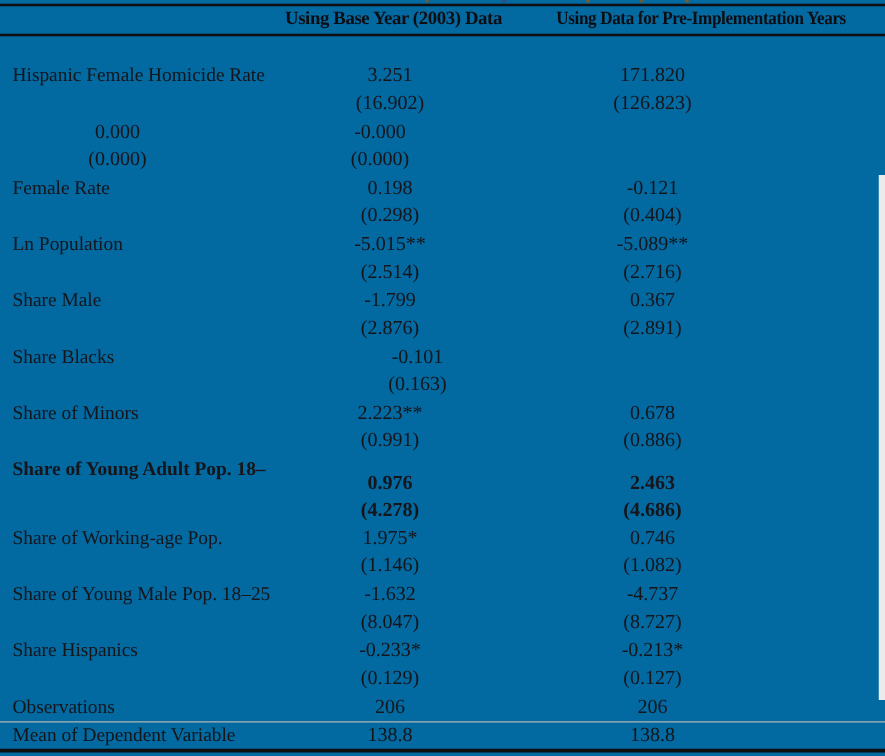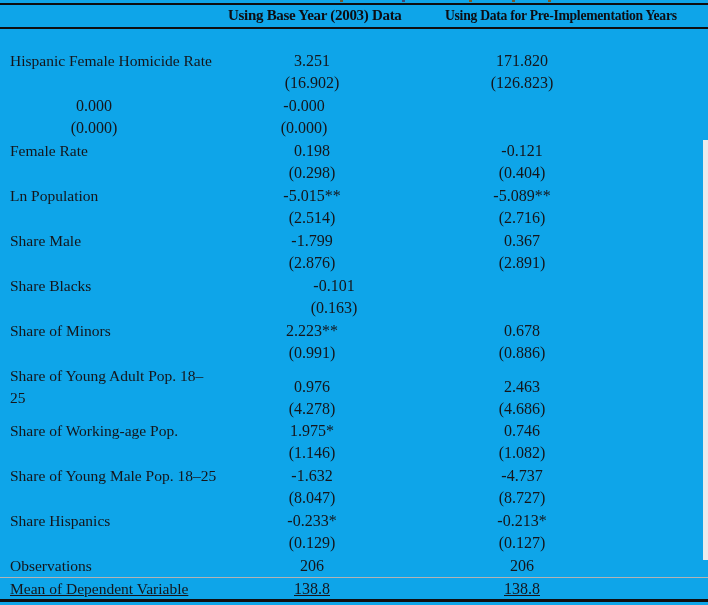--- a/index.html
+++ b/index.html
@@ -1,42 +1,42 @@
 <!DOCTYPE html>
 <html><head>
 <meta charset="utf-8">
 <style>
   html,body{margin:0;padding:0;background:#ffffff;}
   .page{
     position:relative;
     width:708px;height:605px;
-    background:#0ea5e9;
+    background:#0369a1;
     font-family:"Liberation Serif","DejaVu Serif",serif;
     color:#15151a;
     overflow:hidden;
   }
   .speck{position:absolute;top:0;height:2px;width:3px;}
   .rule{width:708px;background:#0e0e10;}
   .rule-top{margin-top:3px;height:2px;}
   .rule-mid{height:2px;}
   .rule-thin{height:1px;background:#b3b3b3;}
   .rule-bottom{height:3px;}
   .header-row{position:relative;height:22px;}
   .colhead{
     position:absolute;top:2px;
     font-weight:bold;font-size:15px;letter-spacing:-0.3px;
     white-space:nowrap;color:#0d0d12;
   }
   .colhead.h1{left:228px;}
   .colhead.h2{left:445px;transform:scaleX(0.91);transform-origin:left center;}
   .tbody{padding-top:21px;}
   .vrow{display:flex;align-items:flex-start;height:45px;}
-  .vrow.tall{height:55px;}
+  .vrow.tall{height:55px;font-weight:bold;}
   .vrow.single{height:22px;}
-  .vrow.single.mean{height:21px;text-decoration:underline;}
+  .vrow.single.mean{height:21px;}
   .rlabel-cell{width:218px;padding-left:10px;box-sizing:border-box;}
   .rlabel,.rlabel2{font-size:15.5px;line-height:22.4px;}
   .vals{width:188px;text-align:center;}
   .vals.c2{width:232px;}
   .tall .vals{padding-top:11px;}
   .coef,.se{font-size:16px;line-height:22.4px;}
   .page-edge{position:absolute;right:0;top:140px;width:5px;height:420px;background:#ebebeb;}
 </style>
 </head>
 <body>
@@ -147,21 +147,20 @@
       </div>
       <div class="vals c2">
         <div class="coef">0.678</div>
         <div class="se">(0.886)</div>
       </div>
     </div>
 
     <div class="vrow tall">
       <div class="rlabel-cell">
         <div class="rlabel">Share of Young Adult Pop. 18–</div>
-        <div class="rlabel2">25</div>
       </div>
       <div class="vals">
         <div class="coef">0.976</div>
         <div class="se">(4.278)</div>
       </div>
       <div class="vals c2">
         <div class="coef">2.463</div>
         <div class="se">(4.686)</div>
       </div>
     </div>

